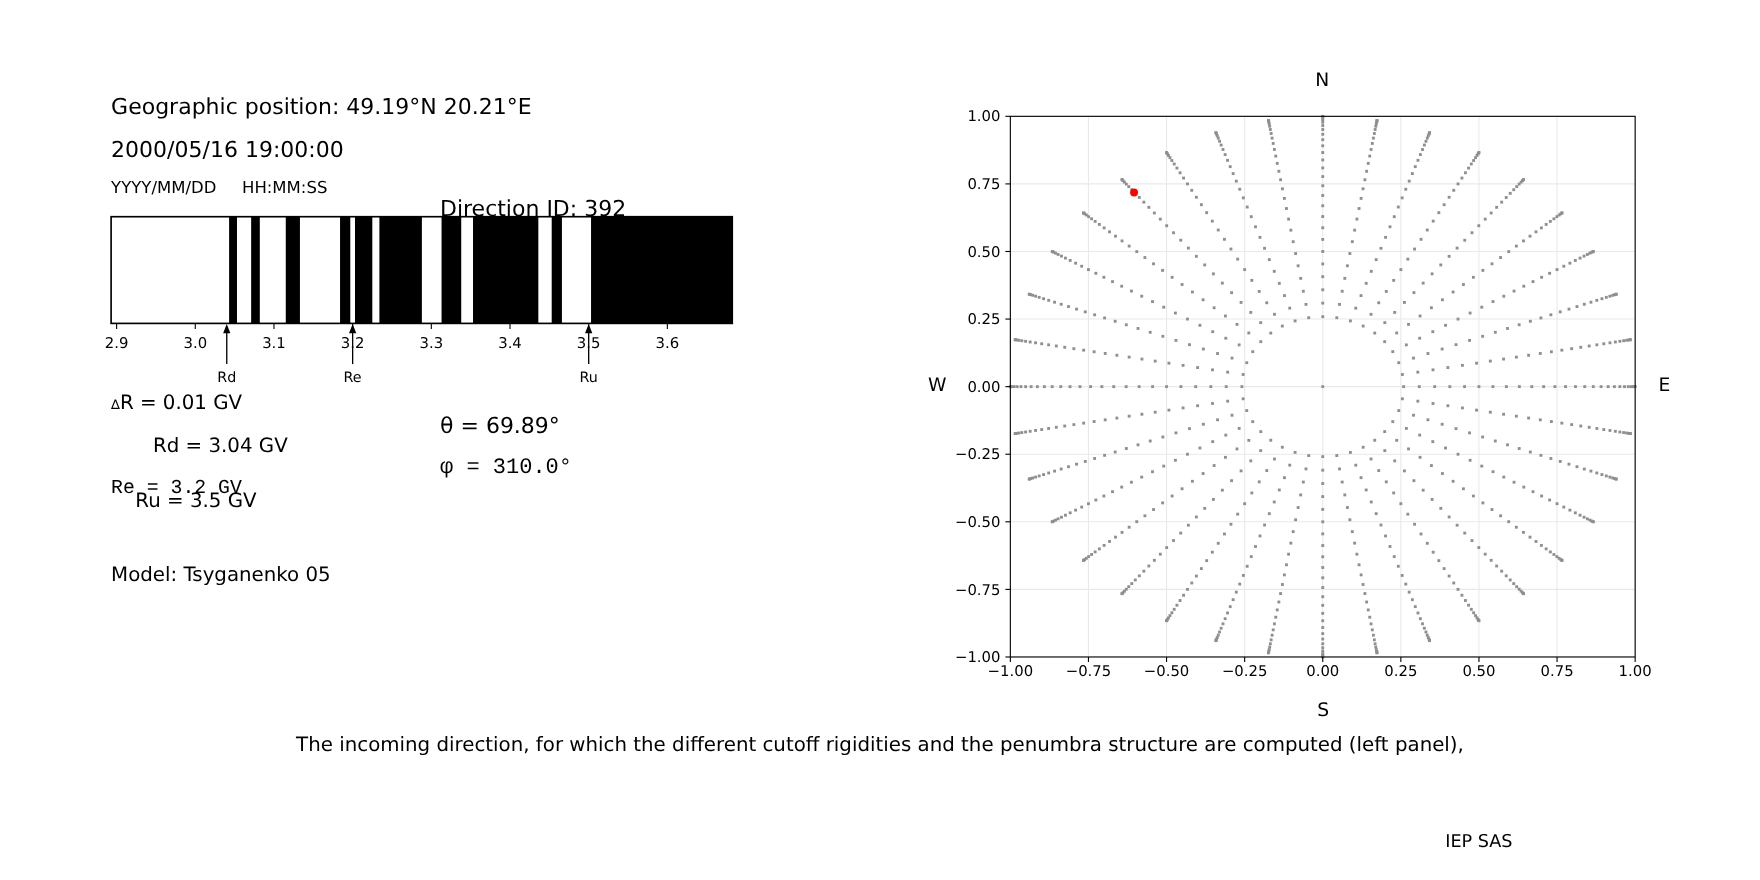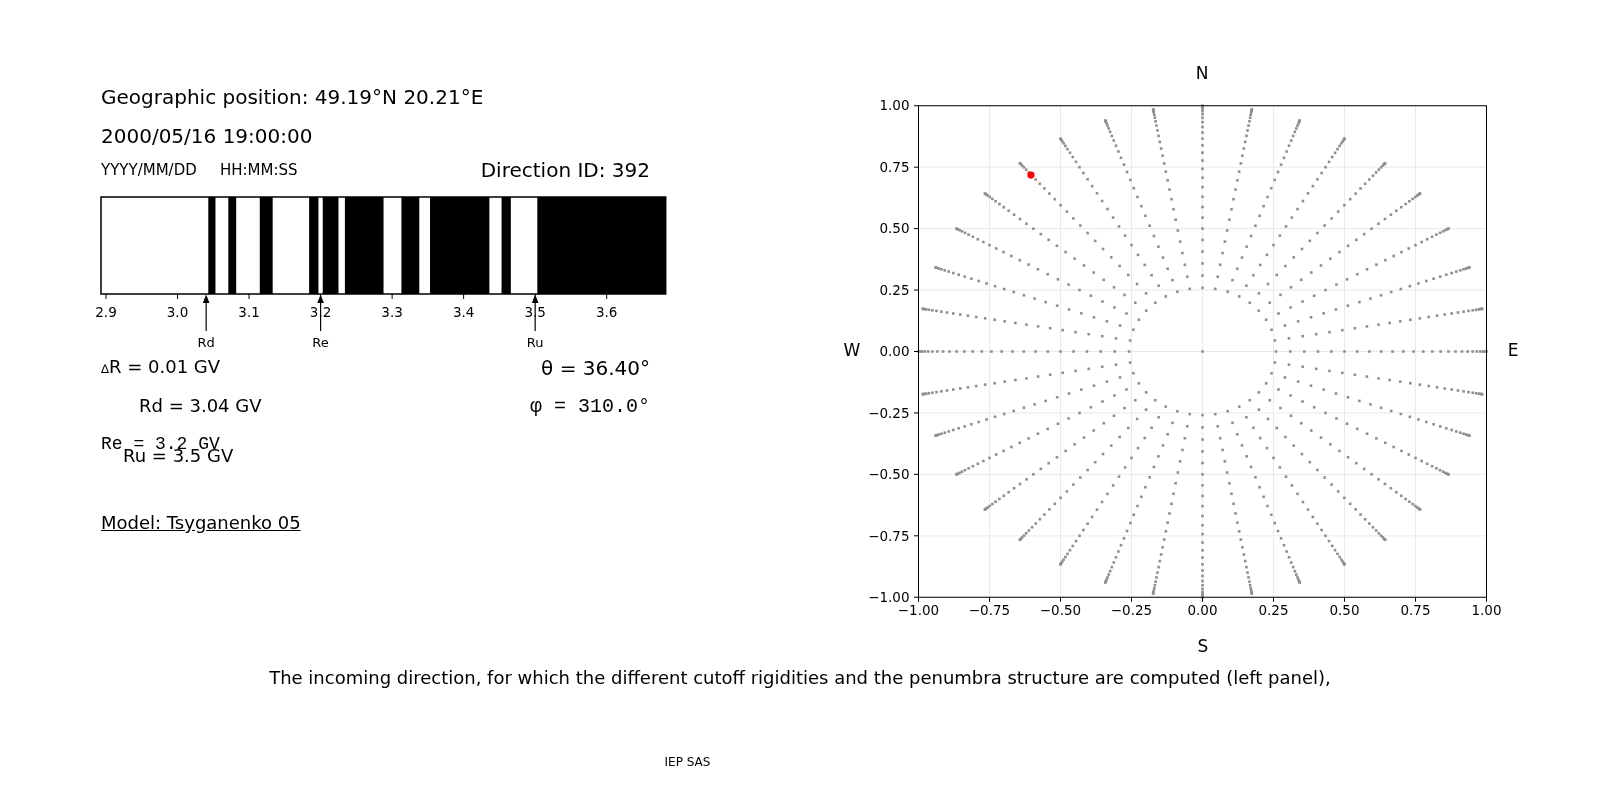--- a/index.html
+++ b/index.html
@@ -4,26 +4,26 @@
 <style>
   html,body{margin:0;padding:0;background:#fff;}
   #canvas{
     position:relative;width:1600px;height:800px;background:#fff;
     font-family:"DejaVu Sans",sans-serif;color:#000;overflow:hidden;
   }
   .abs{position:absolute;white-space:nowrap;}
   .body-text{font-size:20px;}
   .small-label{font-size:15px;}
   .direction-id{font-size:20px;}
-  .right-col{width:250px;text-align:right;}
+  .right-col{width:250px;text-align:left;margin-top:19px;}
   .info-row{position:absolute;left:101px;font-size:18px;white-space:nowrap;}
   .delta{font-size:12px;}
   .compass{font-size:17px;transform:translate(-50%,-50%);}
   .caption-line{left:0;width:1600px;text-align:center;font-size:18px;}
-  .credit{left:0;width:1375px;text-align:center;font-size:12px;}
+  .credit{left:0;width:1375px;text-align:right;font-size:16px;}
   svg text{font-family:"DejaVu Sans",sans-serif;fill:#000;}
 </style>
 </head>
 <body>
 
 <div id="canvas">
 
   <div class="abs body-text" style="left:101px;top:85px;">Geographic position: 49.19°N 20.21°E</div>
 
   <div class="abs body-text" style="left:101px;top:124px;">2000/05/16 19:00:00</div>
@@ -77,24 +77,24 @@
         <polygon points="441.86453451551614,113 448.46453451551616,113 445.16453451551615,104.5" fill="#000"></polygon>
         <text x="445.16453451551615" y="157" text-anchor="middle" font-size="13px">Ru</text>
       </g>
     </svg>
 
   <div>
       <div class="info-row" style="top: 356px;"><span class="delta">∆</span>R = 0.01 GV</div>
       <div class="info-row" style="top: 395px; margin-left: 38px;">Rd = 3.04 GV</div>
       <div class="info-row" style="top: 434px; font-family: Liberation Mono, monospace;">Re = 3.2 GV</div>
       <div class="info-row" style="top: 445px; margin-left: 22px;">Ru = 3.5 GV</div>
-      <div class="info-row" style="top: 512px; text-decoration: underline;">Model: Tsyganenko 05</div>
+      <div class="info-row" style="top: 512px;">Model: Tsyganenko 05</div>
     </div>
 
-  <div class="abs body-text right-col" style="left:400px;top:356px;">θ = 36.40°</div>
+  <div class="abs body-text right-col" style="left:400px;top:356px;">θ = 69.89°</div>
 
   <div class="abs body-text right-col" style="left:400px;top:395px;font-family:Liberation Mono, monospace;">φ = 310.0°</div>
 
   <svg class="abs" style="left:830px;top:40px;" width="700" height="630">
       <g>
         <line x1="88.5" y1="65.75" x2="88.5" y2="557.25" stroke="#e9e9e9" stroke-width="1"></line>
         <line x1="159.5" y1="65.75" x2="159.5" y2="557.25" stroke="#e9e9e9" stroke-width="1"></line>
         <line x1="230.5" y1="65.75" x2="230.5" y2="557.25" stroke="#e9e9e9" stroke-width="1"></line>
         <line x1="301.5" y1="65.75" x2="301.5" y2="557.25" stroke="#e9e9e9" stroke-width="1"></line>
         <line x1="372.5" y1="65.75" x2="372.5" y2="557.25" stroke="#e9e9e9" stroke-width="1"></line>

